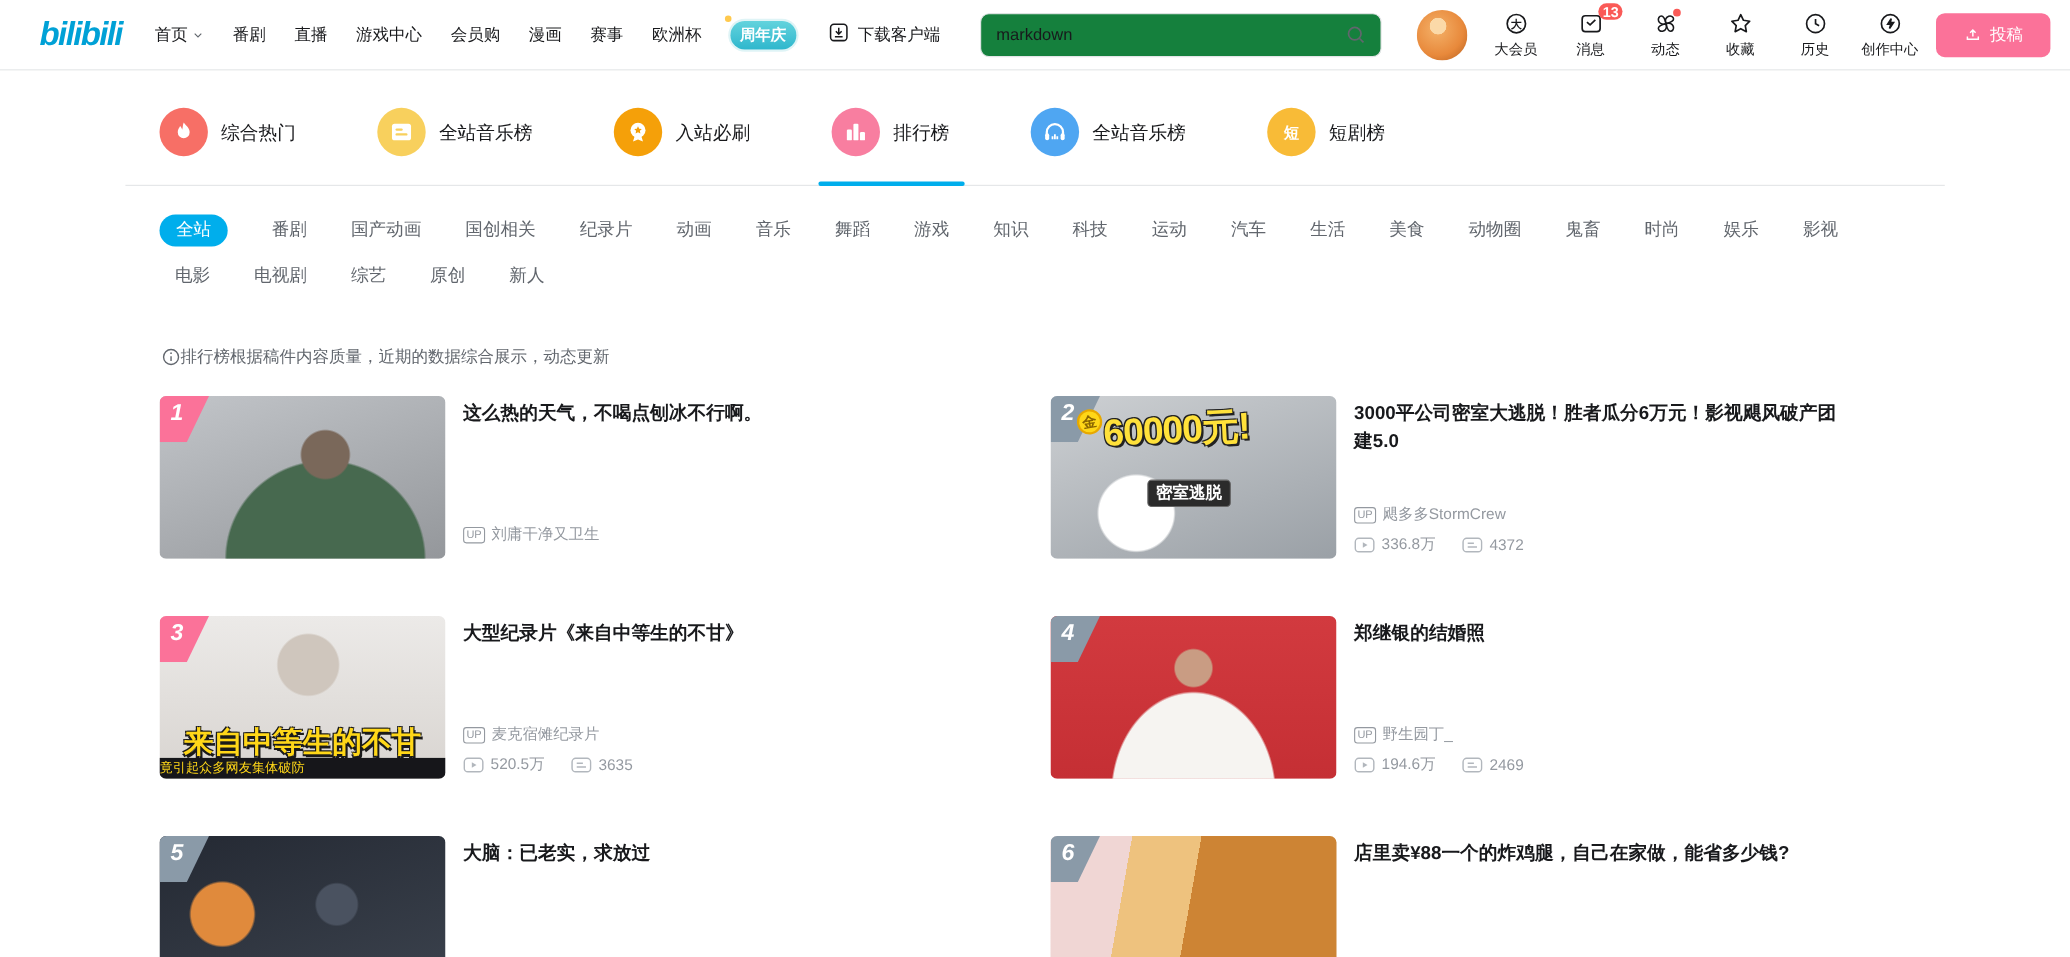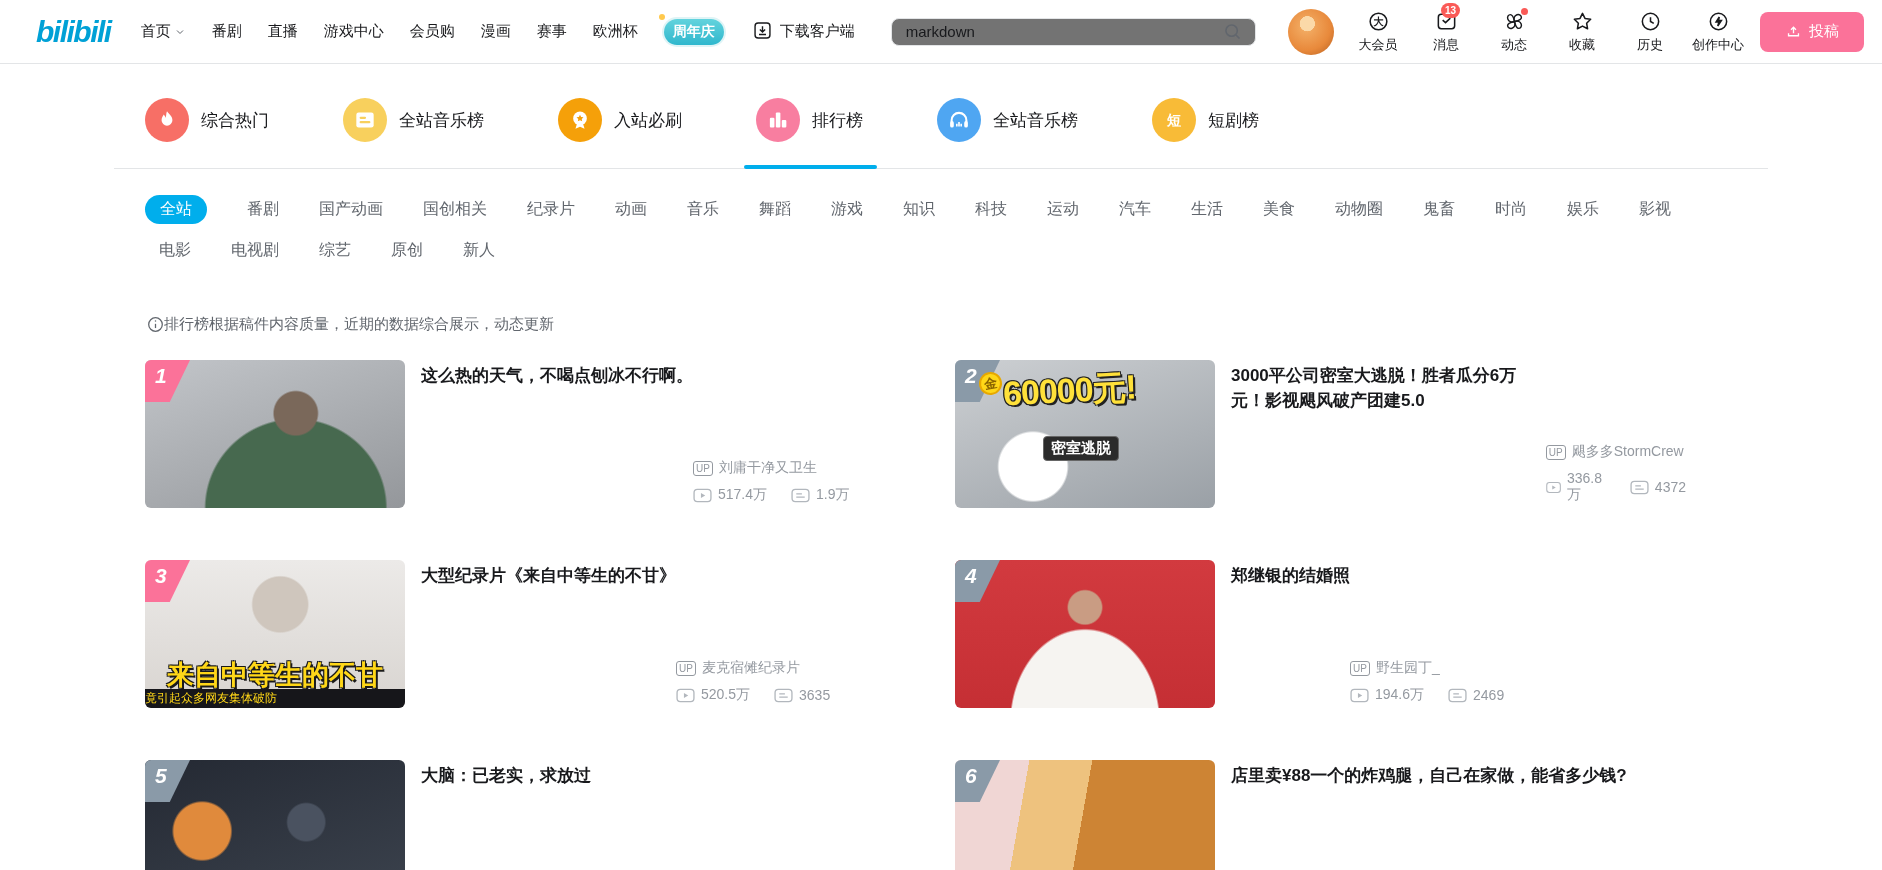--- a/index.html
+++ b/index.html
@@ -17,35 +17,35 @@
   .nav { display:flex; align-items:center; gap:26px; font-size:15px; }
   .nav-item { display:flex; align-items:center; gap:3px; white-space:nowrap; cursor:pointer; }
   .nav-item .caret svg { width:12px; height:12px; display:block; }
   .promo { margin-left:26px; background:linear-gradient(180deg,#63d3dd,#2fb7cd); color:#fff;
            font-size:14px; font-weight:bold; padding:4px 9px; border-radius:13px; position:relative;
            box-shadow:0 0 0 2px #dff4f6; cursor:pointer; white-space:nowrap;}
   .promo::after { content:""; position:absolute; top:-5px; left:-5px; width:6px; height:6px;
                   border-radius:50%; background:#ffc94d; }
   .download { margin-left:28px; display:flex; align-items:center; gap:7px; font-size:15px; cursor:pointer; white-space:nowrap;}
   .download svg { width:21px; height:21px; }
-  .search { margin-left:36px; width:380px; height:28px; background:#737373; border:1px solid #e3e5e7;
+  .search { margin-left:36px; width:380px; height:40px; background:#15803d; border:1px solid #e3e5e7;
             border-radius:8px; display:flex; align-items:center; padding:0 12px; }
   .search input { flex:1; border:none; background:transparent; outline:none; font-size:15px;
                   color:#18191c; font-family:inherit; }
   .search .mag svg { width:21px; height:21px; display:block; }
   .user-area { margin-left:32px; display:flex; align-items:center; }
   .avatar { width:46px; height:46px; border-radius:50%; flex-shrink:0; cursor:pointer;
             background: radial-gradient(circle at 42% 32%, #fbd9a8 0 18%, rgba(0,0,0,0) 19%),
                         radial-gradient(circle at 40% 38%, #f4b169, #e8893b 60%, #b35d1e);
             margin-right:14px; }
   .entry { width:60px; display:flex; flex-direction:column; align-items:center; gap:3px;
            position:relative; font-size:13px; color:#18191c; cursor:pointer; }
   .entry svg { width:23px; height:23px; color:#18191c; display:block; }
-  .entry .badge { position:absolute; top:-7px; left:25px; background:#fa5a57; color:#fff;
-                  font-size:10px; font-weight:bold; border-radius:9px; padding:0 4px; line-height:15px; }
+  .entry .badge { position:absolute; top:-7px; left:37px; background:#fa5a57; color:#fff;
+                  font-size:13px; font-weight:bold; border-radius:9px; padding:0 4px; line-height:15px; }
   .entry .dot { position:absolute; top:-2px; left:37px; width:7px; height:7px; background:#fa5a57; border-radius:50%; }
   .upload-btn { margin-left:12px; width:104px; height:40px; background:#fb7299; color:#fff;
                 border:none; border-radius:8px; display:flex; align-items:center; justify-content:center;
                 gap:7px; font-size:15px; cursor:pointer; font-family:inherit; }
   .upload-btn svg { width:17px; height:17px; }
 
   
   .content { padding:0 114px; }
   .tabs-row { display:flex; gap:74px; padding:34px 0 26px 31px; border-bottom:1.5px solid #e3e5e7; }
   .tab { display:flex; align-items:center; gap:12px; font-size:17px; position:relative; cursor:pointer; white-space:nowrap;}
@@ -65,21 +65,21 @@
   
   .rank-list { margin-top:26px; padding-left:31px; display:grid;
                grid-template-columns:810px 810px; row-gap:52px; }
   .card { display:flex; }
   .thumb { width:260px; height:148px; border-radius:6px; position:relative; overflow:hidden;
            flex-shrink:0; cursor:pointer; background:#ddd; }
   .rank-badge { position:absolute; top:0; left:0; width:45px; height:42px;
                 clip-path:polygon(0 0,100% 0,55% 100%,0 100%);
                 color:#fff; font-style:italic; font-weight:bold; font-size:21px;
                 padding:4px 0 0 10px; }
-  .info { margin-left:16px; padding-top:4px; display:flex; max-width:455px; flex:1; }
+  .info { margin-left:16px; padding-top:4px; display:flex; flex-direction:column; max-width:455px; flex:1; }
   .title { font-size:17px; font-weight:bold; line-height:1.45; color:#18191c; cursor:pointer; }
   .meta { margin-top:auto; padding-bottom:4px; color:#9499a0; font-size:14px; }
   .up-line { display:flex; align-items:center; gap:6px; margin-bottom:9px; cursor:pointer; }
   .up-badge { border:1px solid #9499a0; border-radius:3px; font-size:10px; font-weight:normal;
               line-height:13px; padding:0 2px; }
   .stats { display:flex; gap:24px; align-items:center; }
   .stat { display:flex; gap:6px; align-items:center; }
   .stat svg { width:19px; height:15px; color:#b2b7bd; display:block; }
 
   
@@ -332,36 +332,20 @@
     <div class="thumb" style="background: radial-gradient(circle at 58% 36%, rgb(122, 104, 90) 0px, rgb(122, 104, 90) 12%, rgba(0, 0, 0, 0) 13%), radial-gradient(at 58% 100%, rgb(71, 105, 79) 0px, rgb(71, 105, 79) 42%, rgba(0, 0, 0, 0) 43%), linear-gradient(160deg, rgb(194, 197, 201), rgb(148, 151, 155));">
       <div class="rank-badge" style="background: rgb(251, 114, 153);">1</div>
     </div>
     <div class="info">
       <div class="title">这么热的天气，不喝点刨冰不行啊。</div>
       <div class="meta">
         <div class="up-line">
           <span class="up-badge">UP</span>
           <span>刘庸干净又卫生</span>
         </div>
-        <div class="stats">
-          <span class="stat">
-            <svg viewBox="0 0 20 16" fill="none" stroke="currentColor" stroke-width="1.4">
-                    <rect x="1" y="1.5" width="18" height="13" rx="3.5"></rect>
-                    <path d="M8.3 5.3l4.6 2.7-4.6 2.7z" fill="currentColor" stroke="none"></path>
-                  </svg>
-            <span>517.4万</span>
-          </span>
-          <span class="stat">
-            <svg viewBox="0 0 20 16" fill="none" stroke="currentColor" stroke-width="1.4">
-                    <rect x="1" y="1.5" width="18" height="13" rx="3.5"></rect>
-                    <path d="M5.5 6.2h6M5.5 9.8h9"></path>
-                  </svg>
-            <span>1.9万</span>
-          </span>
-        </div>
       </div>
     </div>
   </div>
         <div class="card">
     <div class="thumb" style="background: radial-gradient(circle at 30% 72%, rgb(255, 255, 255) 0px, rgb(255, 255, 255) 16%, rgba(0, 0, 0, 0) 17%), linear-gradient(160deg, rgb(205, 208, 211), rgb(154, 160, 166));">
       <div class="rank-badge" style="background: rgb(138, 154, 168);">2</div>
     <span class="ov-coin">金</span>
             <span class="ov-big-yellow">60000元!</span>
             <span class="ov-badge-dark">密室逃脱</span>
           </div>

